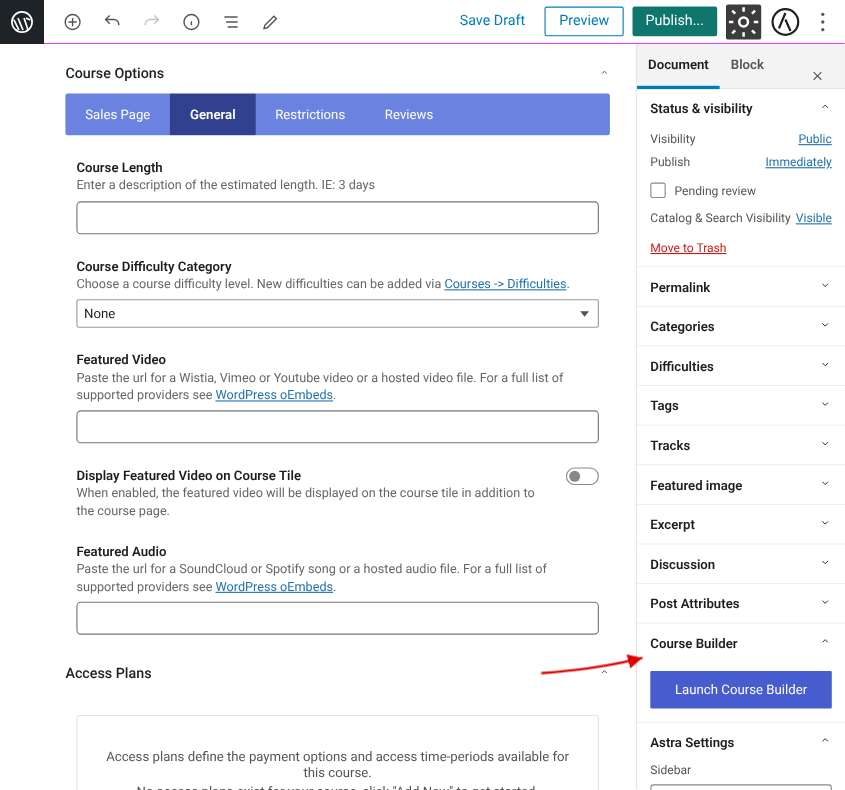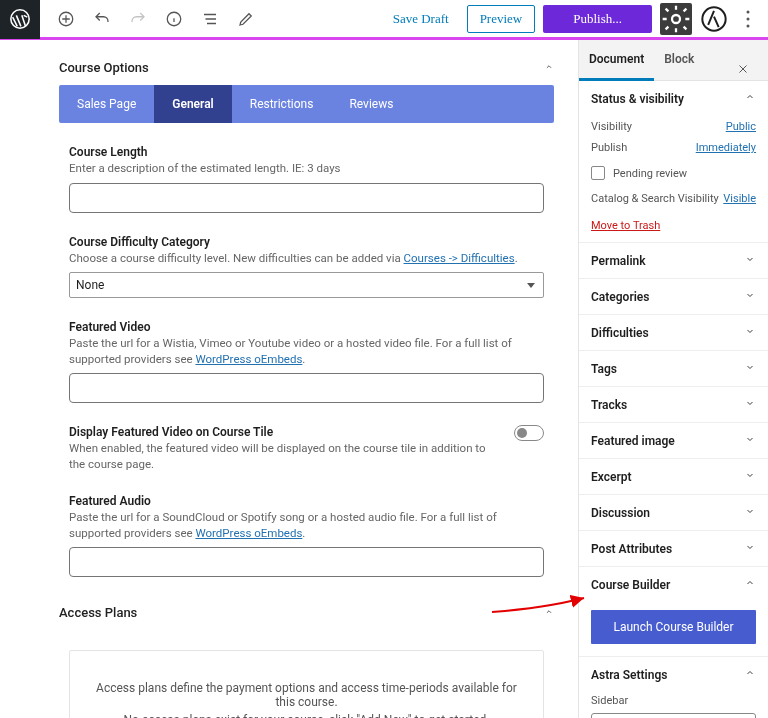--- a/index.html
+++ b/index.html
@@ -1,30 +1,30 @@
 <!DOCTYPE html>
 <html><head>
 <meta charset="utf-8">
 <style>
   * { box-sizing: border-box; }
   html, body { margin:0; padding:0; font-family: -apple-system, "Segoe UI", Roboto, Helvetica, Arial, sans-serif; font-size:13px; color:#1e1e1e; background:#fff; }
   body { width:768px; height:718px; overflow:hidden; position:relative; }
 
   
-  .topbar { height:40px; display:flex; align-items:center; border-bottom:3px solid #d946ef;font-family:Liberation Serif, serif; }
+  .topbar { height:40px; display:flex; align-items:center; border-bottom:1px solid #d946ef; }
   .wp-logo { width:40px; height:40px; background:#1d2327; display:flex; align-items:center; justify-content:center; color:#fff; }
   .wp-logo svg { width:22px; height:22px; }
   .top-icons { display:flex; align-items:center; padding-left:12px; gap:8px; color:#555; }
   .icon-btn { width:28px; height:28px; display:flex; align-items:center; justify-content:center; color:#555; }
   .icon-btn svg { width:18px; height:18px; }
   .icon-btn.disabled { opacity:.35; }
   .top-right { margin-left:auto; display:flex; align-items:center; gap:8px; padding-right:8px; }
   .link-btn { color:#007cba; padding:6px 10px; }
   .preview-btn { border:1px solid #007cba; color:#007cba; padding:5px 12px; border-radius:2px; }
-  .publish-btn { background:#6d28d9; color:#fff; padding:6px 30px; border-radius:2px; }
+  .publish-btn { background:#0f766e; color:#fff; padding:6px 12px; border-radius:2px; }
   .gear-btn { width:32px; height:32px; background:#3c3c3c; color:#fff; display:flex; align-items:center; justify-content:center; border-radius:2px; }
   .astra-btn { width:28px; height:28px; display:flex; align-items:center; justify-content:center; }
   .kebab-btn { width:24px; height:40px; display:flex; align-items:center; justify-content:center; color:#555; }
 
   
   .layout { display:flex; height:678px;margin-left:35px; }
   .main { flex:1; overflow-y:auto; padding:0 0 40px 0; }
   .sidebar { width:190px; border-left:1px solid #e4e4e4; overflow-y:auto; display:flex; flex-direction:column; }
 
   

